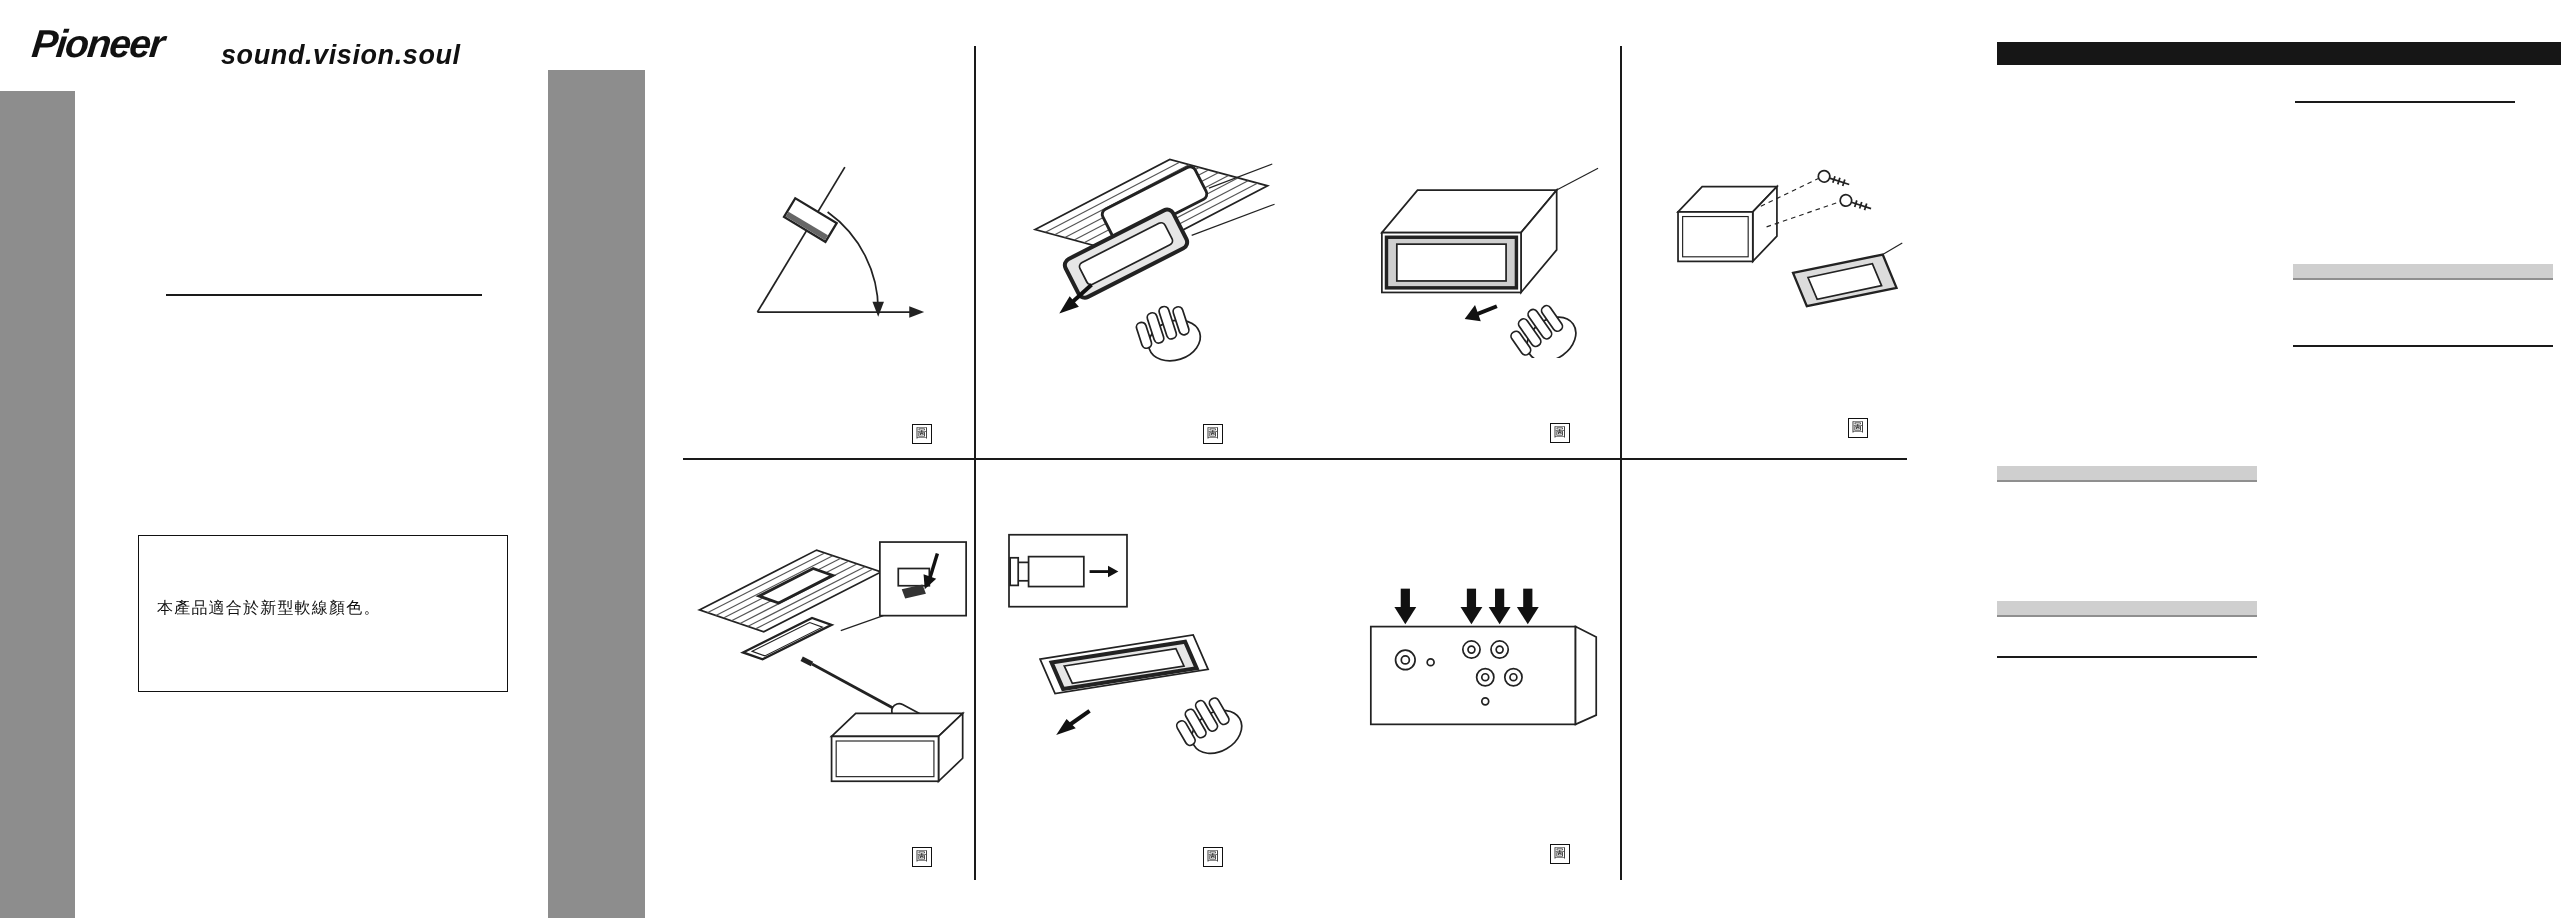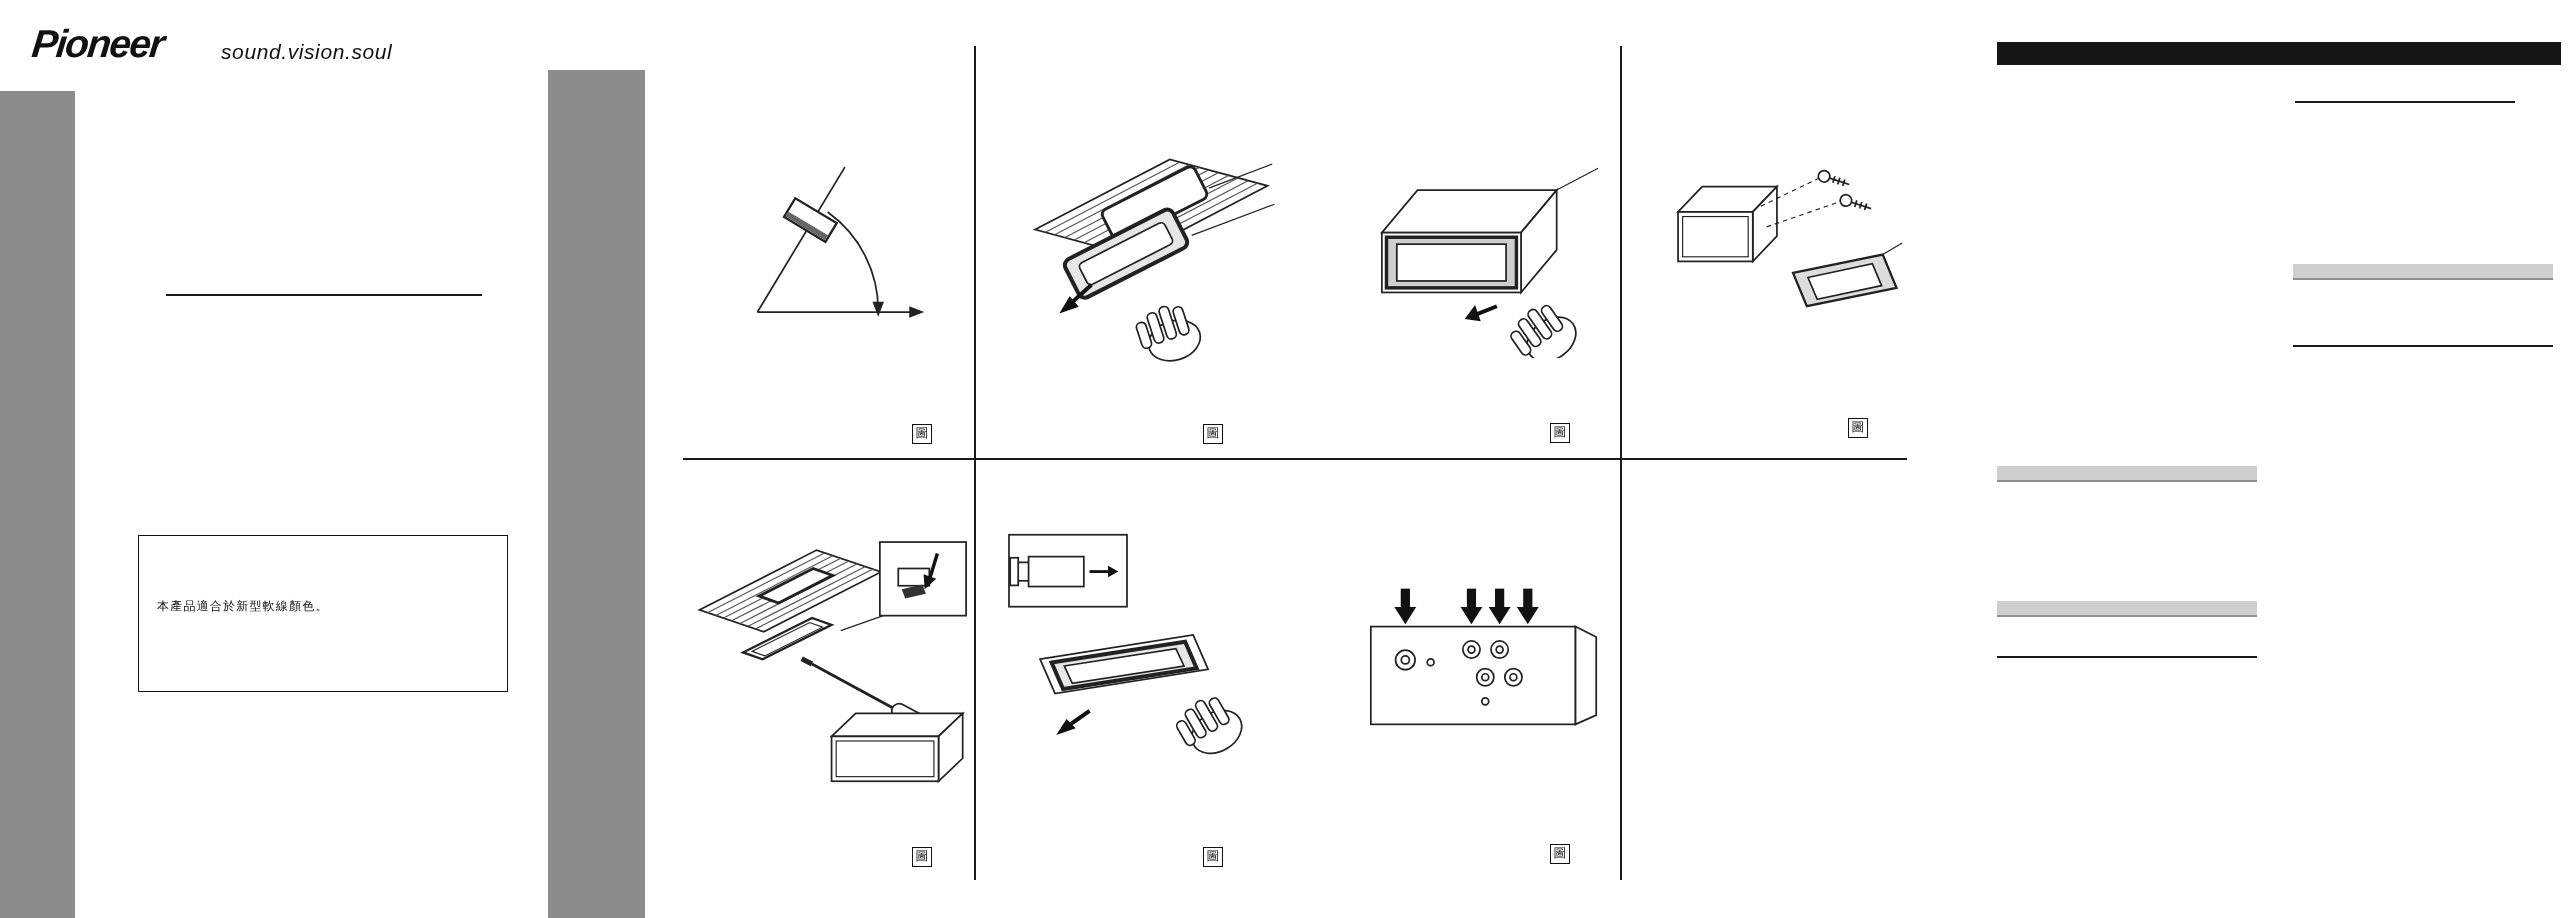--- a/index.html
+++ b/index.html
@@ -5,23 +5,23 @@
   html,body{margin:0;padding:0;background:#ffffff;}
   .page{position:relative;width:2576px;height:918px;background:#ffffff;
         font-family:"Liberation Sans",sans-serif;color:#111;overflow:hidden;}
   .abs{position:absolute;}
   .sidebar{background:#8d8d8d;}
   .rule{background:#1a1a1a;}
   .heading-bar{background:#cfcfcf;border-bottom:2.9px solid #8f8f8f;box-sizing:border-box;}
   .title-bar{background:#161616;}
   .brand{left:32px;top:22px;font-size:39px;font-weight:bold;font-style:italic;
          letter-spacing:-1.7px;transform:skewX(-6deg);transform-origin:left;}
-  .tagline{left:221px;top:40px;font-size:21px;font-style:italic;letter-spacing:0.6px;}
+  .tagline{left:221px;top:40px;font-size:27px;font-style:italic;letter-spacing:0.6px;font-weight:bold;}
   .note-box{left:138px;top:535px;width:370px;height:157px;border:1.7px solid #111;box-sizing:border-box;}
-  .note-text{left:157px;top:598px;font-size:12px;letter-spacing:1.2px;}
+  .note-text{left:157px;top:598px;font-size:16px;letter-spacing:1.2px;}
   .fig-marker{width:19.6px;height:19.6px;border:1.7px solid #111;display:flex;align-items:center;
               justify-content:center;font-size:12.7px;line-height:1;background:#fff;box-sizing:border-box;}
   .page > svg{position:absolute;}
 </style>
 </head>
 <body>
 
 <div class="page">
 
   <div class="abs brand">Pioneer</div>

